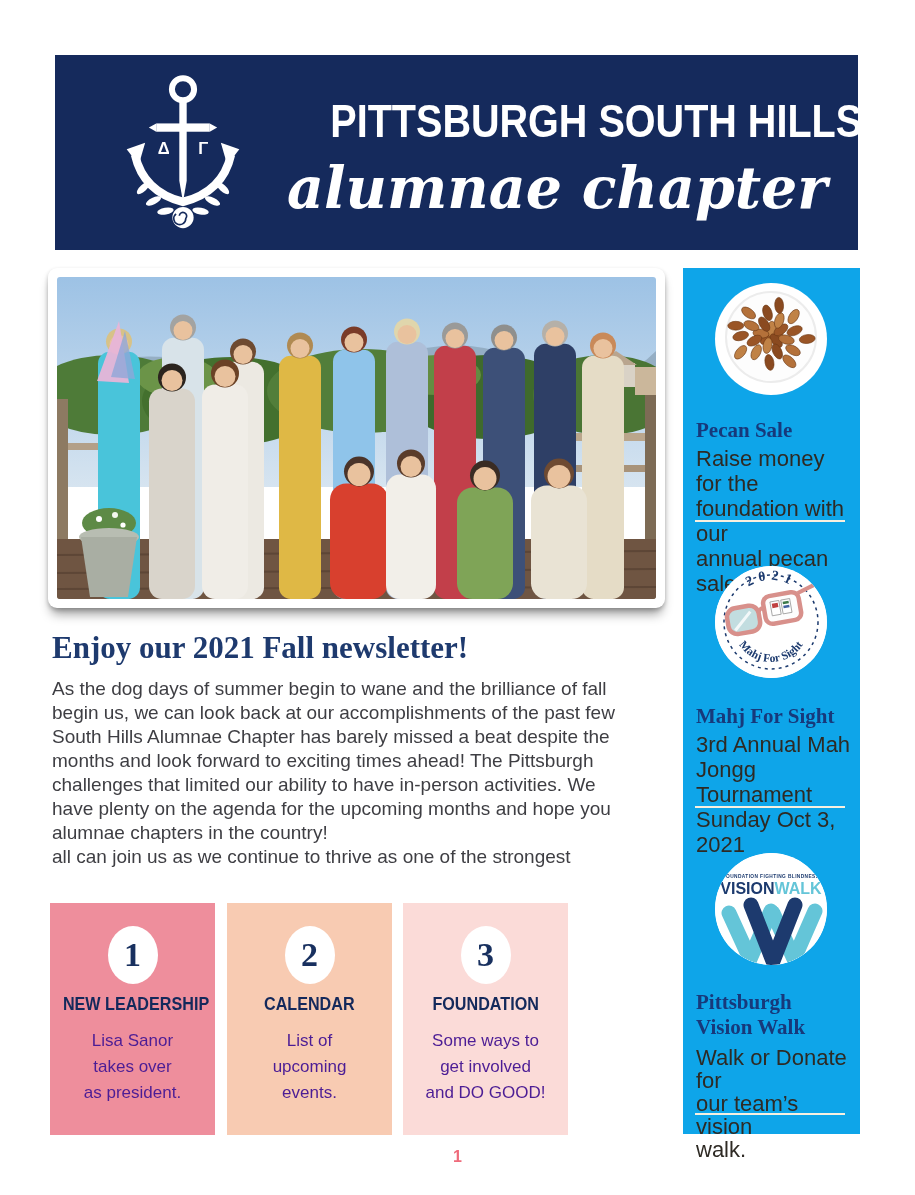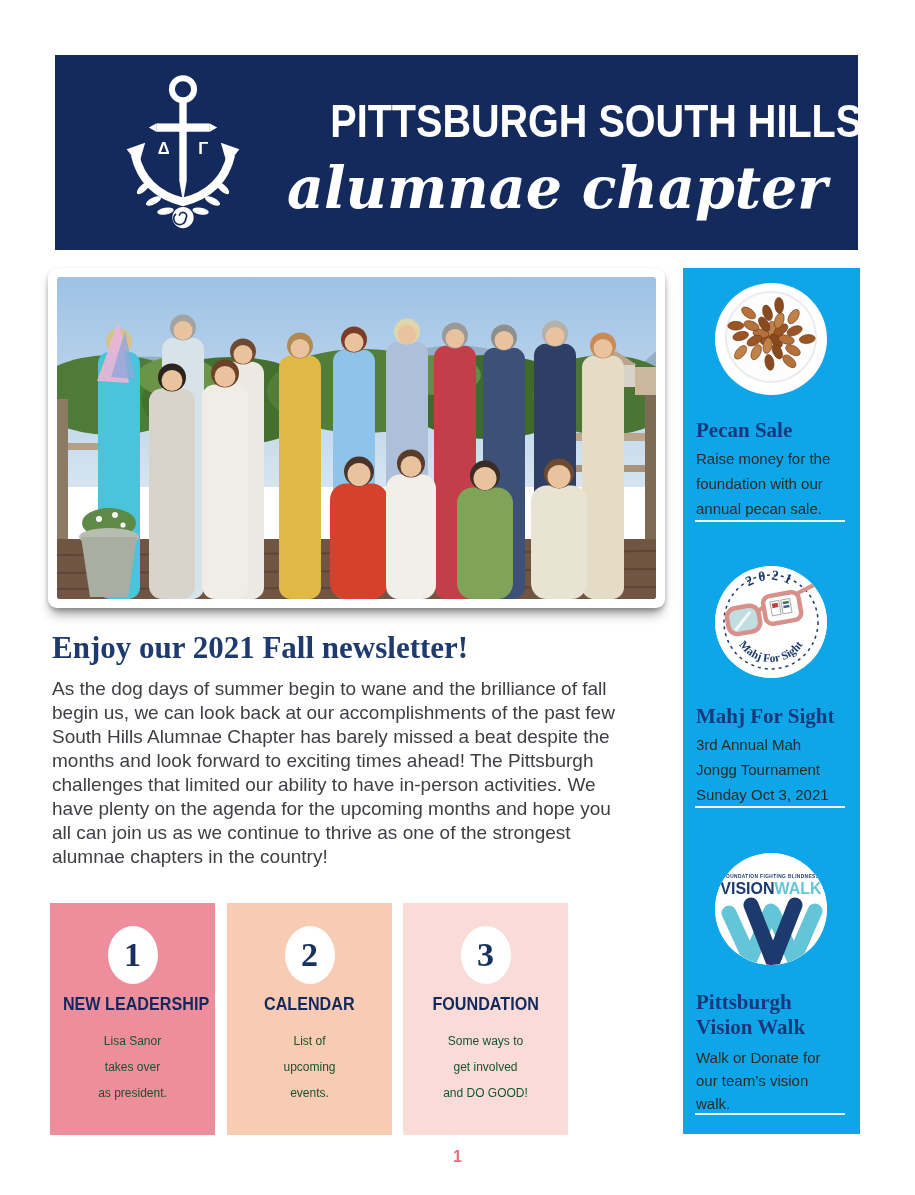--- a/index.html
+++ b/index.html
@@ -25,27 +25,27 @@
   .intro{position:absolute;left:52px;top:677px;width:616px;font-size:19px;line-height:24px;color:#3e3e43;}
   
   .box{position:absolute;top:903px;width:165px;height:232px;text-align:center;}
   .box1{left:50px;background:#ee8e9c;}
   .box2{left:227px;background:#f8cbb2;}
   .box3{left:403px;background:#fbdbd8;}
   .num{width:50px;height:58px;background:#fff;border-radius:50%;margin:23px auto 0;line-height:58px;
     font-family:"Liberation Serif",serif;font-weight:bold;font-size:34px;color:#18305f;}
   .box-title{margin-top:9px;font-weight:bold;font-size:19px;color:#14295b;white-space:nowrap;}
   .box-title .cond{transform:scaleX(.85);}
-  .box-body{margin-top:13px;font-size:12px;line-height:26px;color:#14532d;}
+  .box-body{margin-top:13px;font-size:17px;line-height:26px;color:#4c1d95;}
   
   .sidebar{position:absolute;left:683px;top:268px;width:177px;height:866px;background:#0ea5e9;}
   .sb-circle{position:absolute;left:32px;width:112px;height:112px;border-radius:50%;background:#fff;overflow:hidden;}
   .sb-head{position:absolute;left:13px;width:155px;font-family:"Liberation Serif",serif;font-weight:bold;
     font-size:21px;line-height:25px;color:#17397b;}
-  .sb-body{position:absolute;left:13px;width:158px;font-size:15px;line-height:25px;color:#2e2a24;}
+  .sb-body{position:absolute;left:13px;width:158px;font-size:22px;line-height:25px;color:#2e2a24;}
   .sb-div{position:absolute;left:12px;width:150px;border-top:2px solid #f8f0e0;}
   
   .pagenum{position:absolute;left:0;top:1148px;width:915px;text-align:center;
     font-weight:bold;font-size:16px;color:#ef6b7b;}
 </style>
 </head>
 <body>
 
 <div class="masthead">
   <svg class="logo" width="120" height="163" viewBox="0 0 130 175">
@@ -219,22 +219,22 @@
 
 <div class="headline">Enjoy our 2021 Fall newsletter!</div>
 
 <div class="intro">
   <div>As the dog days of summer begin to wane and the brilliance of fall</div>
   <div>begin us, we can look back at our accomplishments of the past few</div>
   <div>South Hills Alumnae Chapter has barely missed a beat despite the</div>
   <div>months and look forward to exciting times ahead! The Pittsburgh</div>
   <div>challenges that limited our ability to have in-person activities. We</div>
   <div>have plenty on the agenda for the upcoming months and hope you</div>
+  <div>alumnae chapters in the country!</div>
   <div>all can join us as we continue to thrive as one of the strongest</div>
-  <div>alumnae chapters in the country!</div>
 </div>
 
 <div class="box box1">
   <div class="num">1</div>
   <div class="box-title"><span class="cond">NEW LEADERSHIP</span></div>
   <div class="box-body">
     <div>Lisa Sanor</div>
     <div>takes over</div>
     <div>as president.</div>
   </div>

